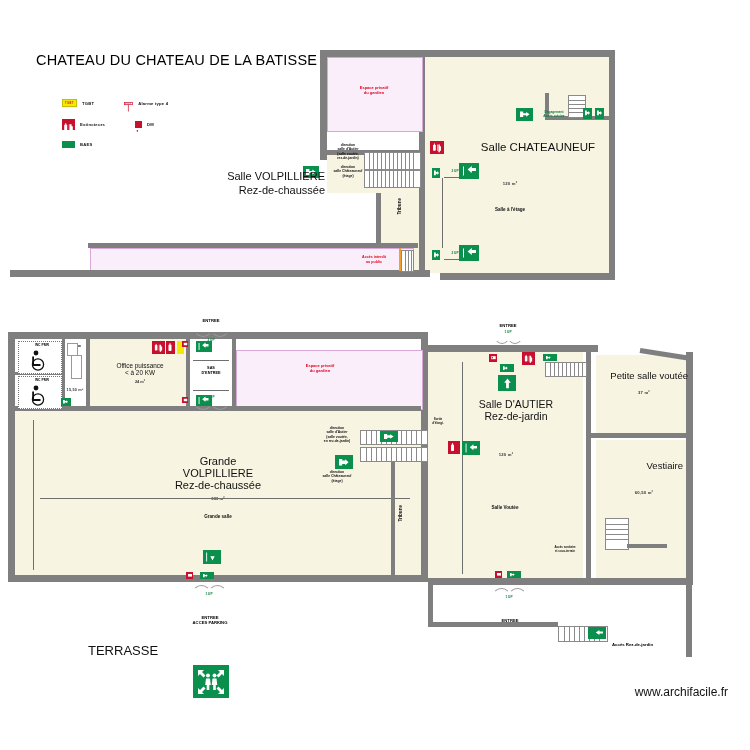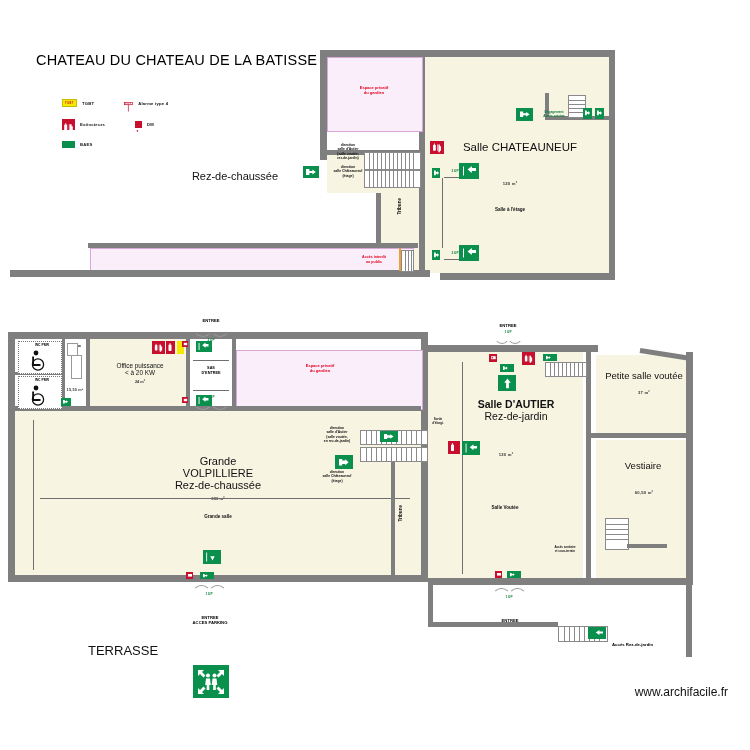--- a/index.html
+++ b/index.html
@@ -8,21 +8,21 @@
     background:#ffffff;
     font-family:"Liberation Sans", sans-serif;
     position:relative;
     overflow:hidden;
     color:#000;
   }
   .abs{position:absolute;}
 
   
   #plan-title{left:36px;top:52px;font-size:14.5px;letter-spacing:.2px;color:#000;}
-  .room-title{font-size:11px;color:#111;text-align:center;line-height:1.25;}
+  .room-title{font-size:11px;color:#111;text-align:right;line-height:1.25;}
   .room-title.big{font-size:11.5px;}
   .area-label{font-size:4.2px;color:#333;text-align:center;font-weight:bold;letter-spacing:.2px;}
   .sub-label{font-size:4.6px;color:#111;text-align:center;font-weight:bold;}
   .tiny{font-size:3.4px;color:#111;text-align:center;line-height:1.25;font-weight:bold;}
   .tiny-red{font-size:3.8px;color:#e1001a;text-align:center;line-height:1.3;font-weight:bold;}
   .tiny-black{font-size:4px;color:#000;text-align:center;line-height:1.25;font-weight:bold;}
   .dim-txt{font-size:3.2px;color:#0a7a3d;font-weight:bold;text-align:center;}
 
   
   .wall{background:#7f7f7f;}
@@ -276,20 +276,21 @@
         <path d="M1 1.5 l1.8 0 l0 1.5 l1.4 0 l0 -1.1 l1.8 2 l-1.8 2 l0 -1.1 l-1.4 0 l0 1.5 l-1.8 0 z" fill="#fff"></path>
       </svg>
   </div>
   <div class="exit-sign" style="left:595px;top:108px;width:9px;height:11px;">
     <svg width="7" height="9" viewBox="0 0 7 9">
         <path d="M1 1.5 l1.8 0 l0 1.5 l1.4 0 l0 -1.1 l1.8 2 l-1.8 2 l0 -1.1 l-1.4 0 l0 1.5 l-1.8 0 z" fill="#fff"></path>
       </svg>
   </div>
 
   <div class="abs room-title" style="left:145px;top:170px;width:180px;">
+    <div>Salle VOLPILLIERE</div>
     <div>Rez-de-chaussée</div>
   </div>
 </div>
 
 <div class="abs" style="left:0;top:300px;width:750px;height:400px;">
 
   <div class="abs wall" style="left:8px;top:32px;width:420px;height:7px;"></div>
   <div class="abs wall" style="left:8px;top:32px;width:7px;height:250px;"></div>
   <div class="abs wall" style="left:8px;top:275px;width:420px;height:7px;"></div>
   <div class="abs wall" style="left:428px;top:45px;width:170px;height:7px;"></div>
@@ -532,21 +533,21 @@
     <i class="abs thin-line" style="left:12px;top:0;width:0.6px;height:13px;"></i>
     <i class="abs thin-line" style="left:16px;top:0;width:0.6px;height:13px;"></i>
     <i class="abs thin-line" style="left:20px;top:0;width:0.6px;height:13px;"></i>
     <i class="abs thin-line" style="left:24px;top:0;width:0.6px;height:13px;"></i>
     <i class="abs thin-line" style="left:28px;top:0;width:0.6px;height:13px;"></i>
     <i class="abs thin-line" style="left:32px;top:0;width:0.6px;height:13px;"></i>
     <i class="abs thin-line" style="left:36px;top:0;width:0.6px;height:13px;"></i>
   </div>
 
   <div class="abs" style="left:450px;top:98px;width:132px;text-align:center;">
-    <div style="font-size:10.5px;color:#111;font-weight:bold;">Salle D'AUTIER</div>
+    <div style="font-size:10.5px;color:#111;">Salle D'AUTIER</div>
     <div style="font-size:10.5px;color:#111;">Rez-de-jardin</div>
   </div>
   <div class="abs area-label" style="left:478px;top:152px;width:56px;">120 m²</div>
   <div class="abs sub-label" style="left:470px;top:205px;width:70px;">Salle Voutée</div>
   <div class="abs dimline" style="left:462px;top:62px;width:0.6px;height:212px;"></div>
 
   <div class="exit-sign" style="left:462px;top:141px;width:18px;height:14px;">
     <svg width="15" height="12" viewBox="0 0 15 12">
         <path d="M13 4 l-3.6 0 l0 -1.8 l-3.6 3 l3.6 3 l0 -1.8 l3.6 0 z" fill="#fff"></path>
         <rect x="1.6" y="1.5" width="0.9" height="9" fill="#fff"></rect>

